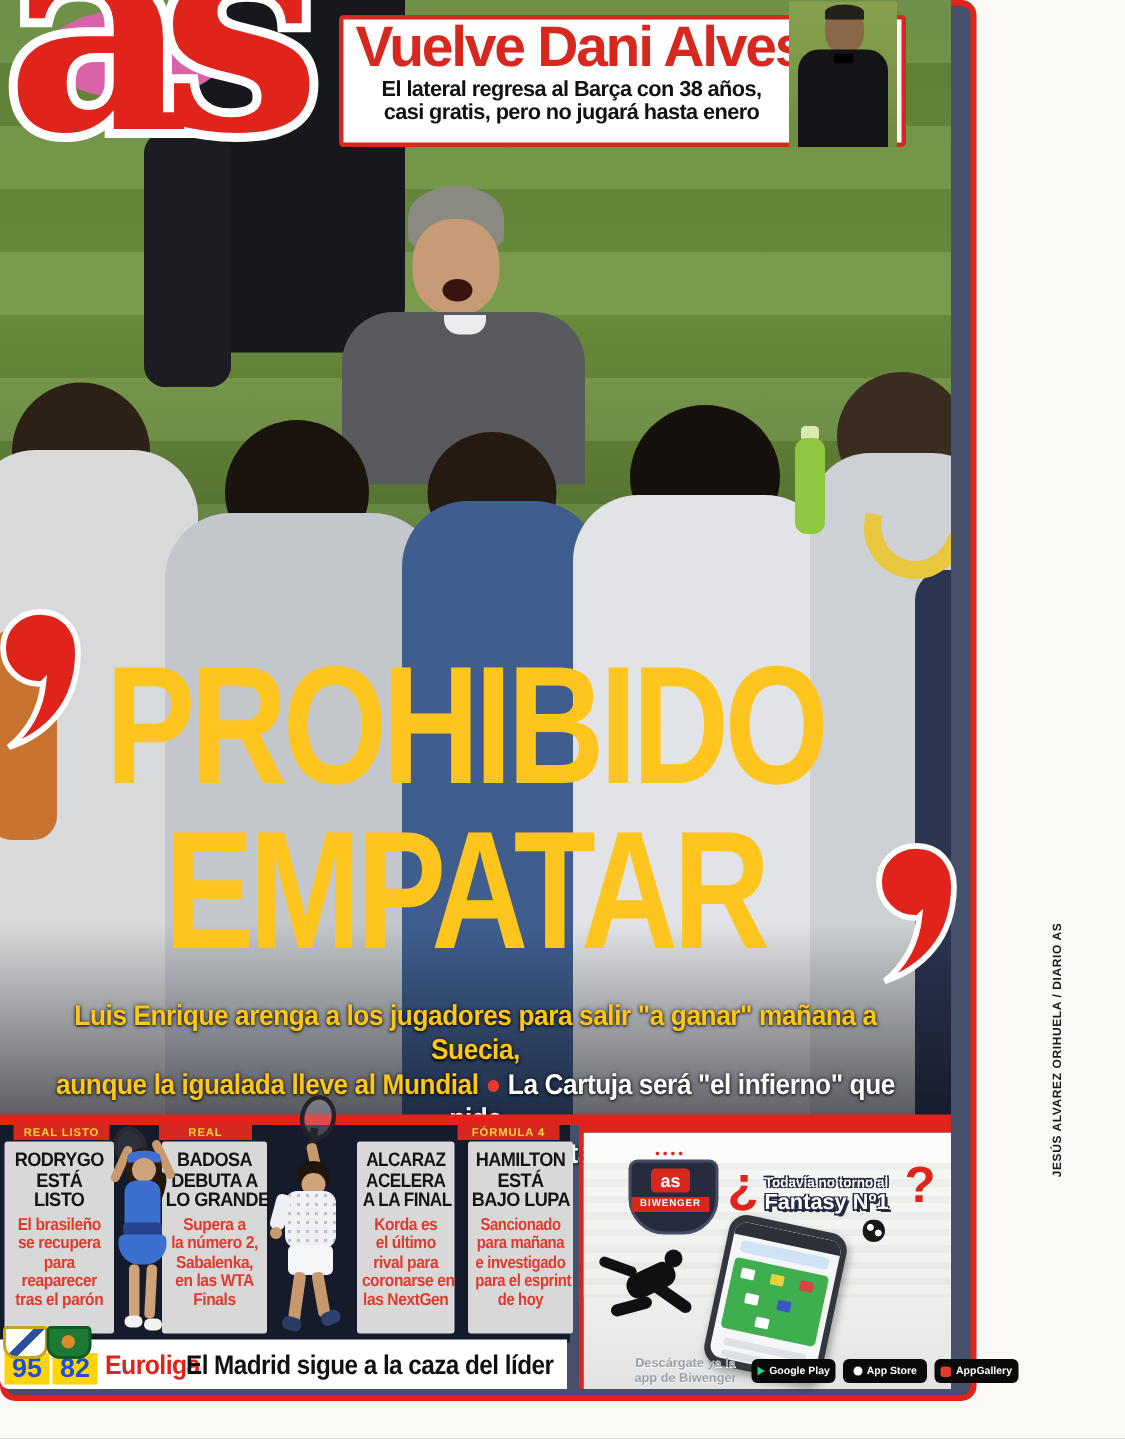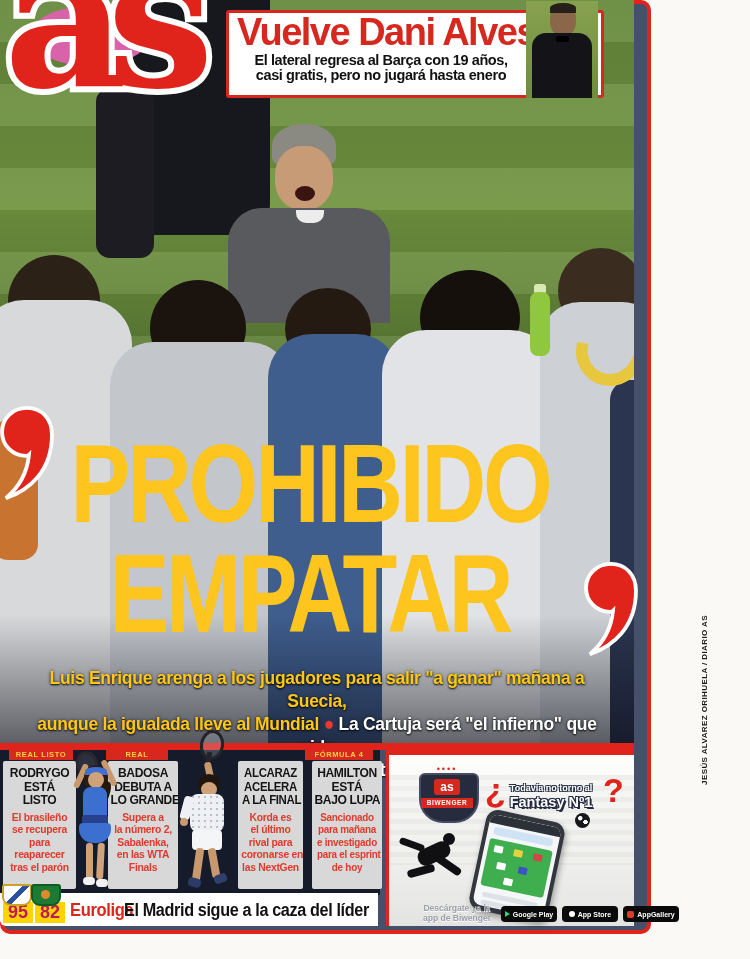--- a/index.html
+++ b/index.html
@@ -69,21 +69,21 @@
   .bt{margin-top:5px;font-weight:bold;font-size:13px;line-height:13.5px;color:#141414;letter-spacing:-.4px;
       transform:scaleX(.93);transform-origin:center;white-space:nowrap}
   .bs{margin-top:4px;font-weight:bold;font-size:11.5px;line-height:12.5px;color:#e03a2d;letter-spacing:-.3px;
       transform:scaleX(.9);transform-origin:center;white-space:nowrap}
   .fig{z-index:3}
   .fig > *{position:absolute}
 
   
   .estrip{left:0;top:893px;width:378px;height:33px;background:#ffffff;z-index:10;border-bottom-left-radius:6px}
   .estrip > *{position:absolute}
-  .score{top:9px;width:30px;height:21px;background:#ffd400;color:#be185d;font-weight:bold;font-size:18px;
+  .score{top:9px;width:30px;height:21px;background:#ffd400;color:#1d4ed8;font-weight:bold;font-size:18px;
          text-align:center;line-height:21px}
   .ecomp{left:70px;top:7px;font-weight:bold;font-size:18px;color:#e0241c;letter-spacing:-.4px;
          transform:scaleX(.92);transform-origin:left;white-space:nowrap}
   .ehead{left:124px;top:7px;font-weight:bold;font-size:18px;color:#111;letter-spacing:-.4px;
          transform:scaleX(.9);transform-origin:left;white-space:nowrap}
   .crest{top:-9px;width:26px;height:18px;border-radius:3px 3px 9px 9px;z-index:11}
 
   
   .ad{left:386px;top:750px;width:248px;height:176px;box-sizing:border-box;z-index:9;
       border-top:5px solid #e0241c;border-left:3px solid #e0241c;
@@ -181,21 +181,21 @@
       <div class="shade"></div>
     </div>
 
     <div class="aslogo serif">
       <span class="logo-stroke">as</span>
       <span class="logo-fill">as</span>
     </div>
 
     <div class="topstory">
       <div class="ts-head">Vuelve Dani Alves</div>
-      <div class="ts-sub" style="top:39px">El lateral regresa al Barça con 19 años,</div>
+      <div class="ts-sub" style="top:39px">El lateral regresa al Barça con 38 años,</div>
       <div class="ts-sub" style="top:54px">casi gratis, pero no jugará hasta enero</div>
       <div class="alves">
         <div style="left:24px;top:4px;width:26px;height:31px;background:#8a6748;border-radius:45%"></div>
         <div style="left:24px;top:2px;width:26px;height:10px;background:#26201a;border-radius:50% 50% 0 0"></div>
         <div style="left:6px;top:32px;width:60px;height:65px;background:#141318;border-radius:14px 14px 0 0"></div>
         <div style="left:30px;top:35px;width:13px;height:6px;background:#000;border-radius:2px"></div>
       </div>
     </div>
 
     <svg class="quote" style="left:0;top:406px" width="54" height="96" viewBox="0 0 56 100">

